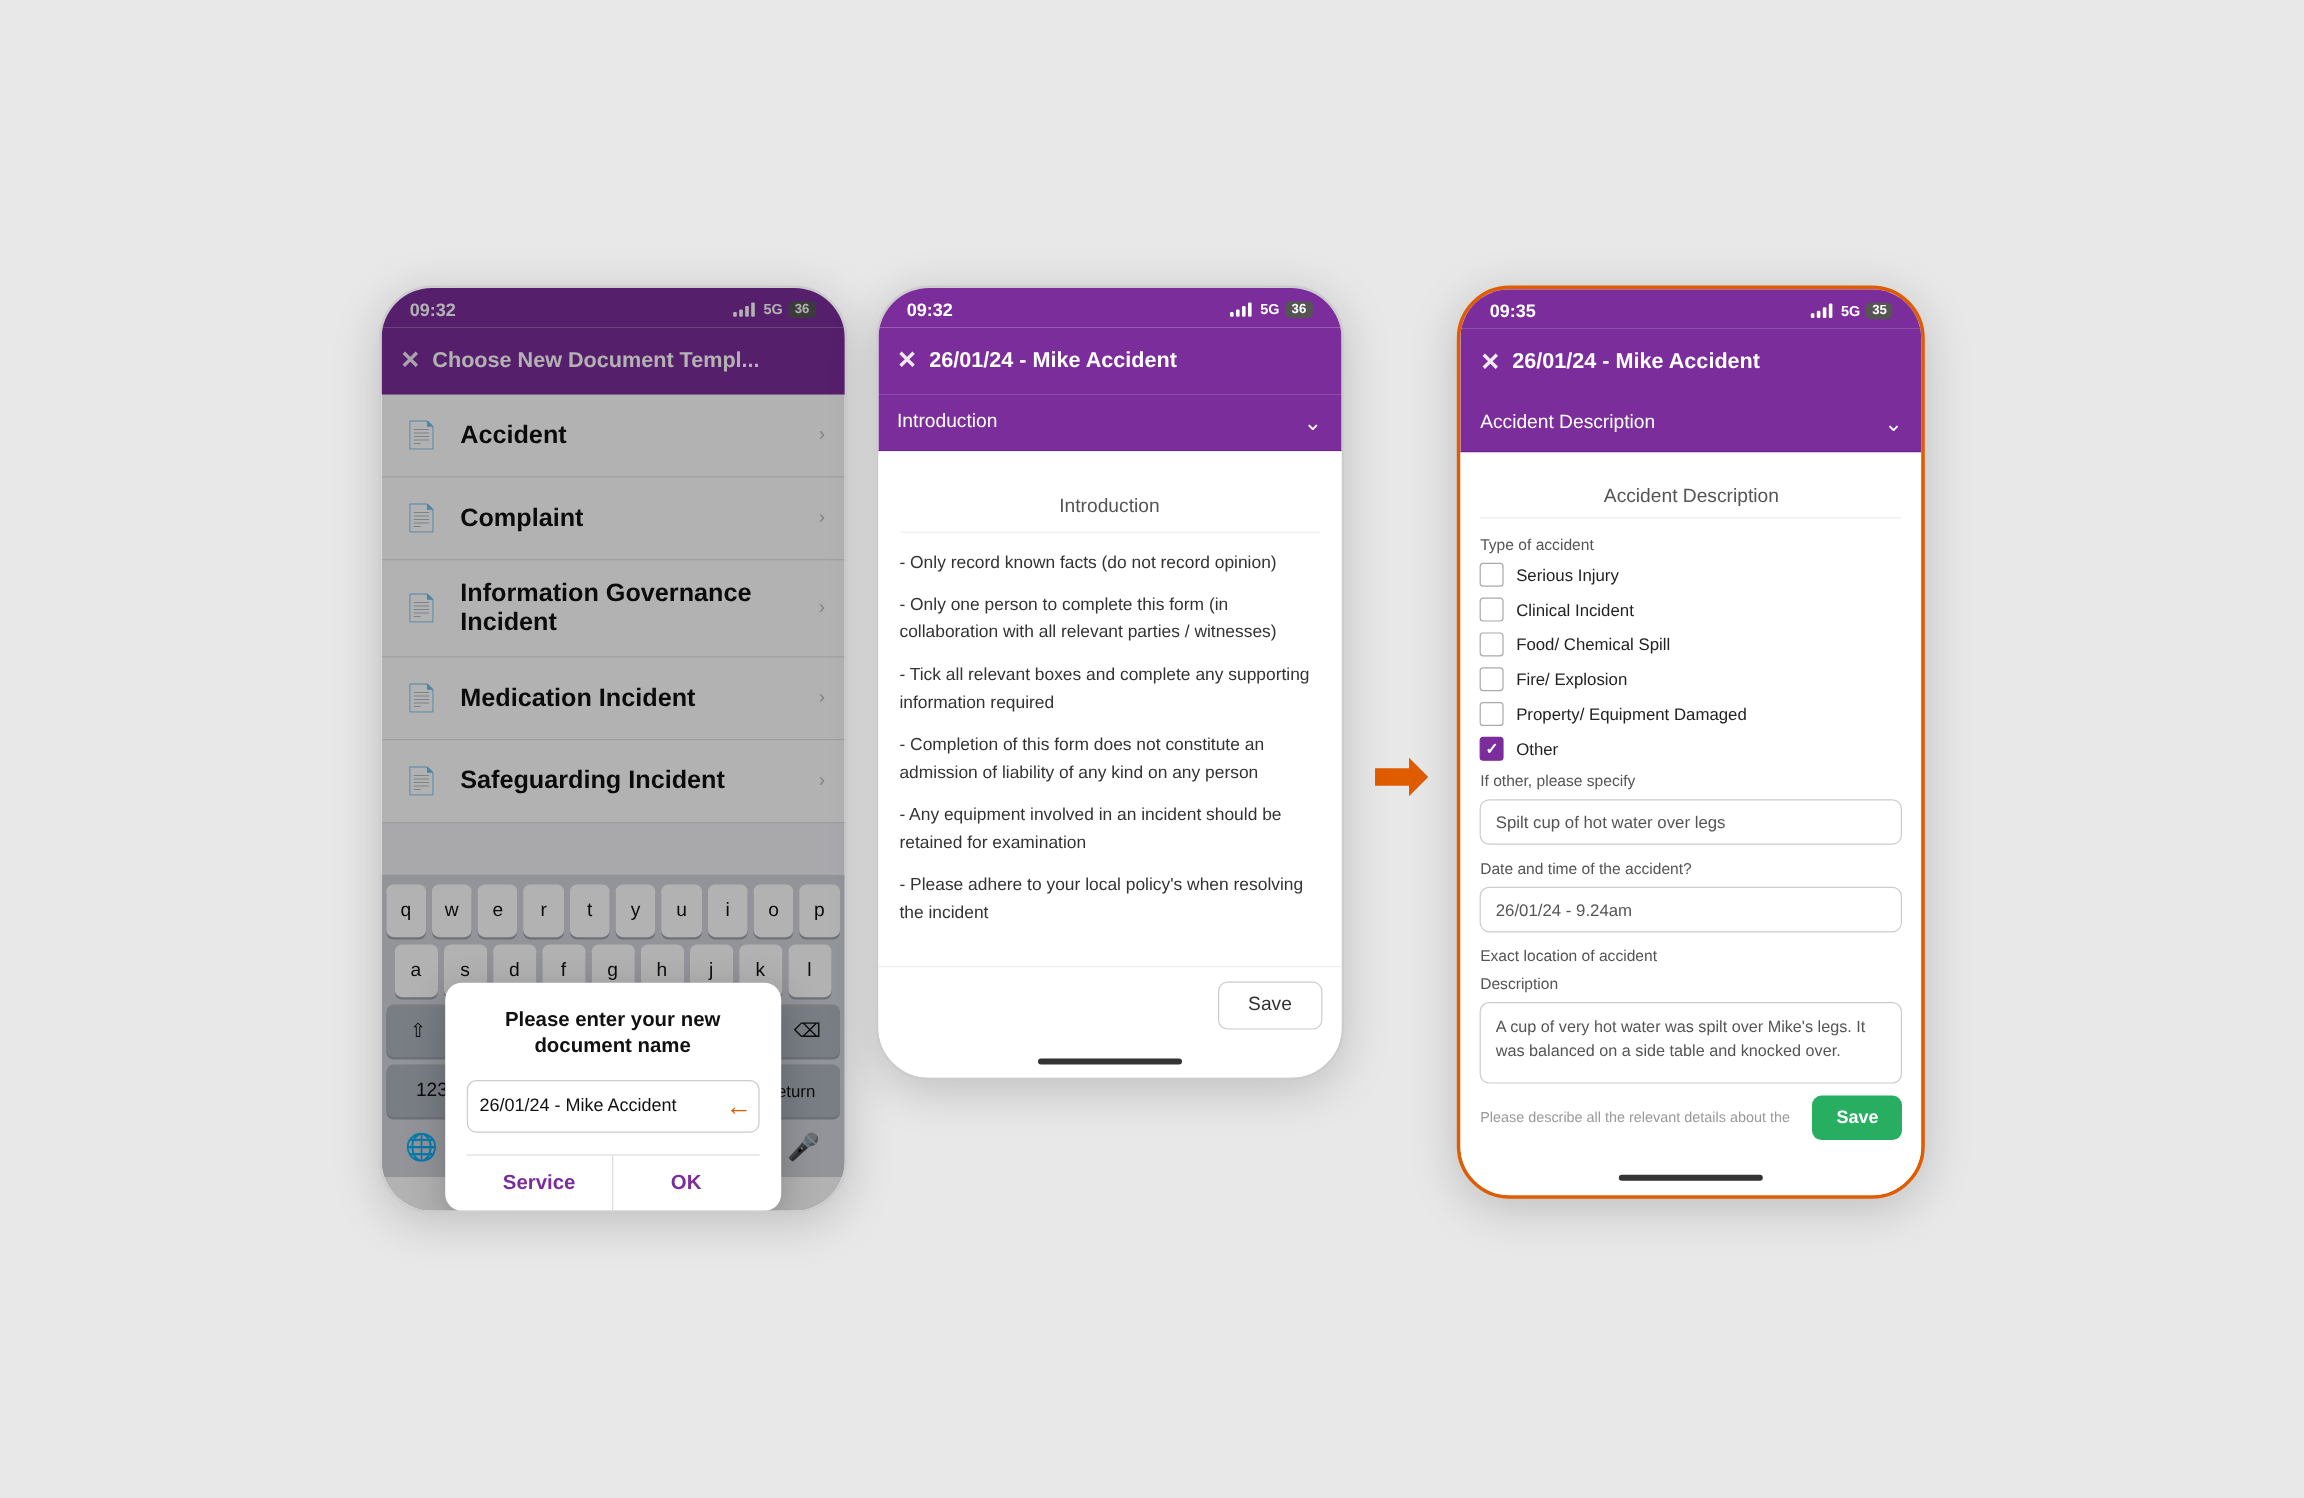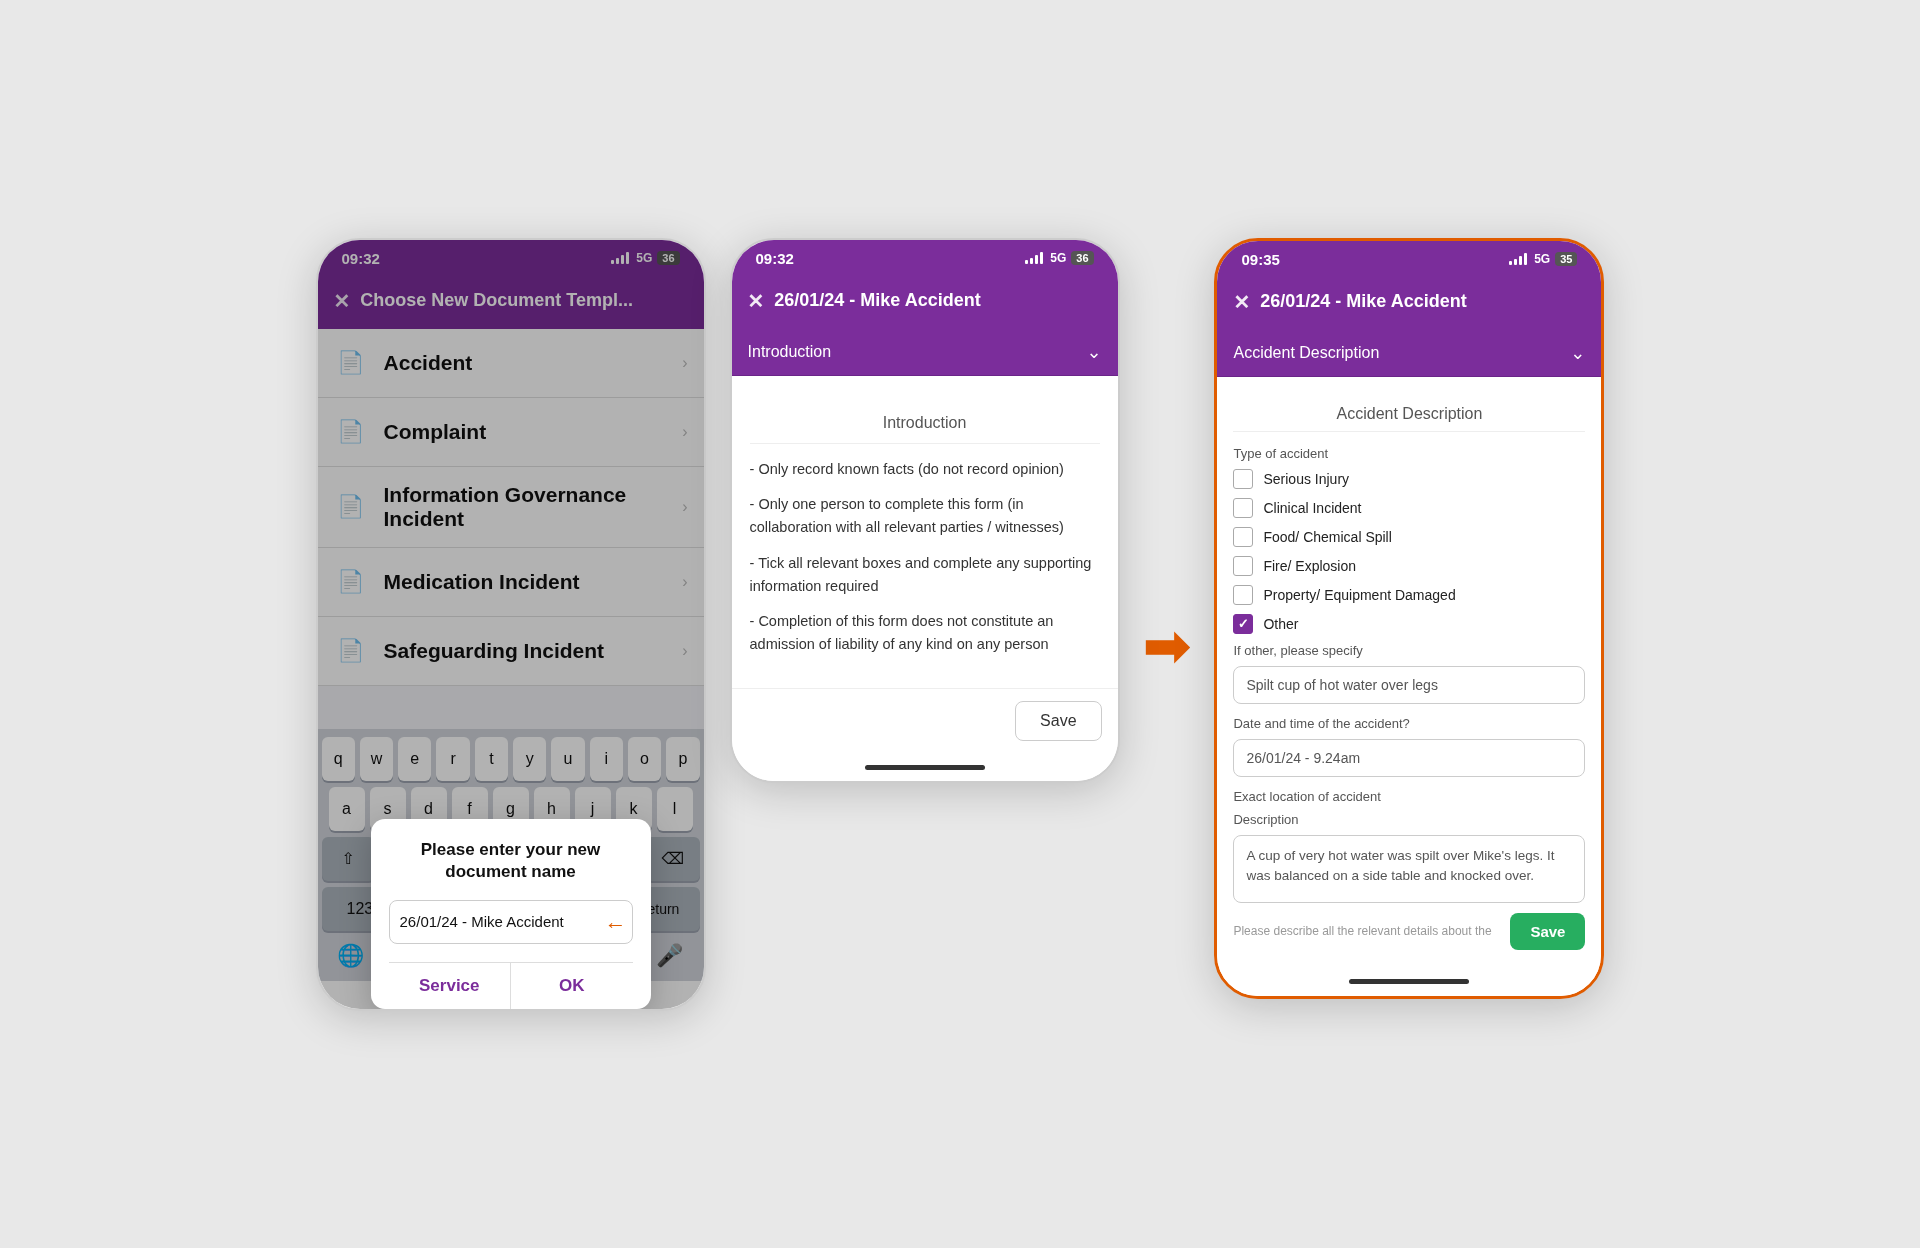--- a/index.html
+++ b/index.html
@@ -516,20 +516,22 @@
       <span>Introduction</span>
       <span class="chevron-down">⌄</span>
     </div>
 
     <div class="intro-content">
       <div class="intro-title">Introduction</div>
       <p>- Only record known facts (do not record opinion)</p>
       <p>- Only one person to complete this form (in collaboration with all relevant parties / witnesses)</p>
       <p>- Tick all relevant boxes and complete any supporting information required</p>
       <p>- Completion of this form does not constitute an admission of liability of any kind on any person</p>
+      <p>- Any equipment involved in an incident should be retained for examination</p>
+      <p>- Please adhere to your local policy's when resolving the incident</p>
     </div>
 
     <div class="save-bar">
       <button class="save-btn">Save</button>
     </div>
 
     <div class="home-indicator">
       <div class="home-bar"></div>
     </div>
   </div>

